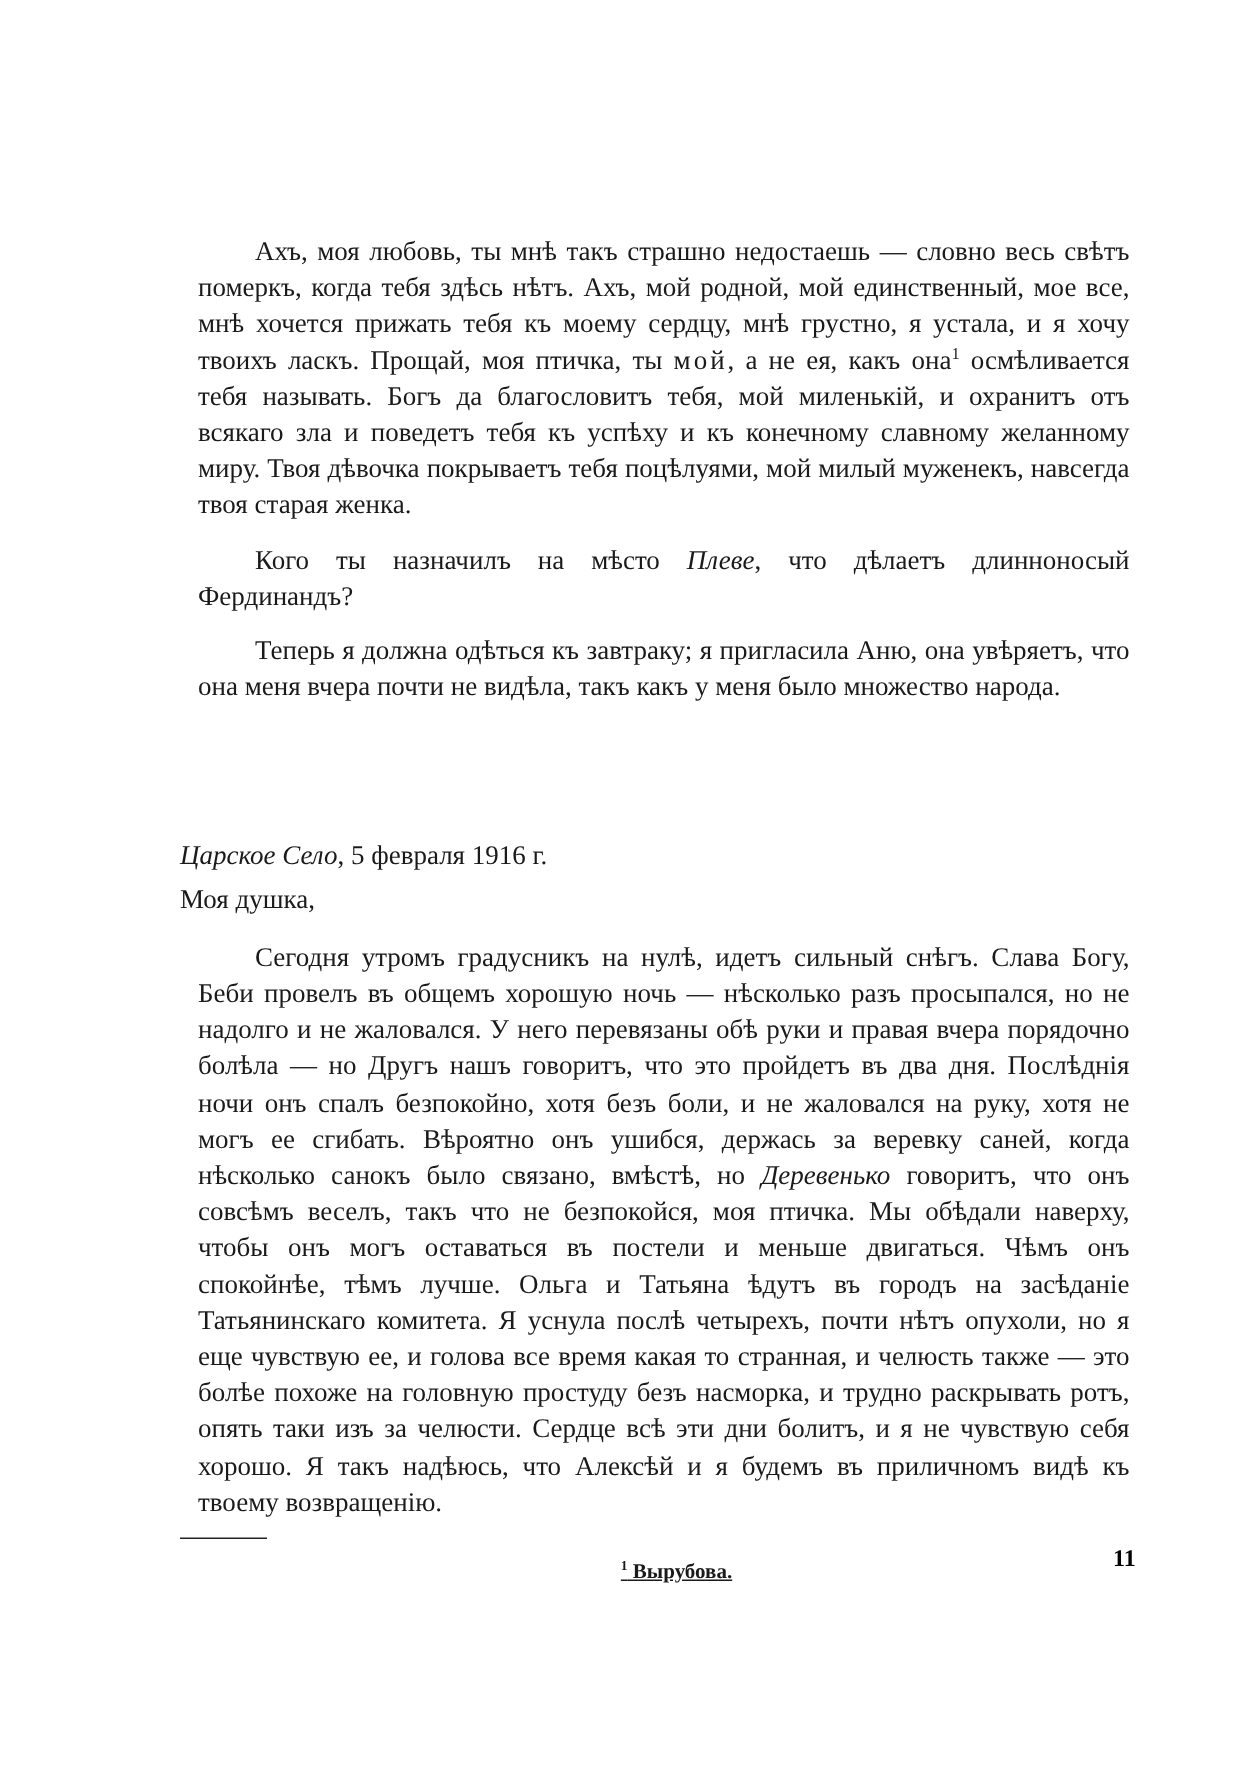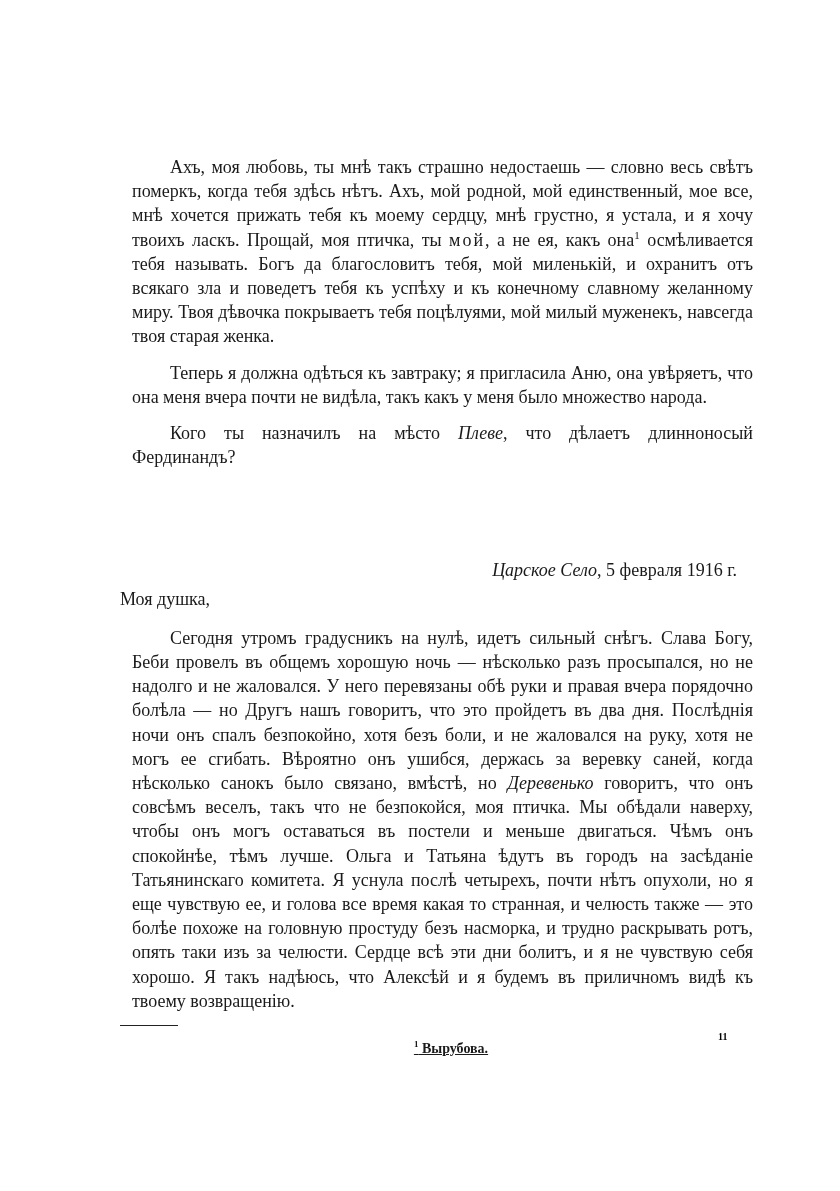--- a/index.html
+++ b/index.html
@@ -10,40 +10,40 @@
     color: #1a1a1a; font-size: 18px; line-height: 24.2px;
     text-align: justify;
   }
   .p { margin: 12px; text-indent: 38px; }
   .p-noindent { margin: 0; }
   .spaced { letter-spacing: 2px; }
   i { font-style: italic; }
   sup { font-size: 11px; line-height: 0; vertical-align: super; }
   .gap1 { height: 71px; }
   .num { margin: 0 0 0 0; }
-  .place-date { margin: 6px 0 0 0; text-align: right; padding-right: 28px; }
+  .place-date { margin: 6px 0 0 0; padding-right: 28px; }
   .salutation { margin: 4px 0 15px 0; font-family: Liberation Serif, serif; }
   .fn-rule { width: 58px; border-top: 1px solid #222; margin: 9px 0 4px 0; }
   .footnote { margin: 13px; padding-left: 17px; font-size: 14px; line-height: 19px; font-weight: bold; text-align: center; text-decoration: underline; }
   .footnote sup { font-size: 9px; }
   .page-num {
-    position: absolute; left: 718px; top: 1031px;
-    font-family: "Liberation Serif", serif; font-size: 10px; font-weight: bold; color: #000000;
+    position: absolute; left: 742px; top: 1031px;
+    font-family: "Liberation Serif", serif; font-size: 16px; font-weight: bold; color: #000000;
   }
 </style>
 </head>
 <body>
 
 <div class="page">
 
   <p class="p"><span>Ахъ, моя любовь, ты мнѣ такъ страшно недостаешь — словно весь свѣтъ померкъ, когда тебя здѣсь нѣтъ. Ахъ, мой родной, мой единственный, мое все, мнѣ хочется прижать тебя къ моему сердцу, мнѣ грустно, я устала, и я хочу твоихъ ласкъ. Прощай, моя птичка, ты </span><span class="spaced">мой</span><span>, а не ея, какъ она</span><sup>1</sup><span> осмѣливается тебя называть. Богъ да благословитъ тебя, мой миленькій, и охранитъ отъ всякаго зла и поведетъ тебя къ успѣху и къ конечному славному желанному миру. Твоя дѣвочка покрываетъ тебя поцѣлуями, мой милый муженекъ, навсегда твоя старая женка.</span></p>
 
+  <p class="p"><span>Кого ты назначилъ на мѣсто </span><i>Плеве</i><span>, что дѣлаетъ длинноносый Фердинандъ?</span></p>
+
   <p class="p">Теперь я должна одѣться къ завтраку; я пригласила Аню, она увѣряетъ, что она меня вчера почти не видѣла, такъ какъ у меня было множество народа.</p>
-
-  <p class="p"><span>Кого ты назначилъ на мѣсто </span><i>Плеве</i><span>, что дѣлаетъ длинноносый Фердинандъ?</span></p>
 
   <div class="gap1"></div>
 
   <p class="place-date"><i>Царское Село</i><span>, 5 февраля 1916 г.</span></p>
   <p class="p-noindent salutation">Моя душка,</p>
 
   <p class="p"><span>Сегодня утромъ градусникъ на нулѣ, идетъ сильный снѣгъ. Слава Богу, Беби провелъ въ общемъ хорошую ночь — нѣсколько разъ просыпался, но не надолго и не жаловался. У него перевязаны обѣ руки и правая вчера порядочно болѣла — но Другъ нашъ говоритъ, что это пройдетъ въ два дня. Послѣднія ночи онъ спалъ безпокойно, хотя безъ боли, и не жаловался на руку, хотя не могъ ее сгибать. Вѣроятно онъ ушибся, держась за веревку саней, когда нѣсколько санокъ было связано, вмѣстѣ, но </span><i>Деревенько</i><span> говоритъ, что онъ совсѣмъ веселъ, такъ что не безпокойся, моя птичка. Мы обѣдали наверху, чтобы онъ могъ оставаться въ постели и меньше двигаться. Чѣмъ онъ спокойнѣе, тѣмъ лучше. Ольга и Татьяна ѣдутъ въ городъ на засѣданіе Татьянинскаго комитета. Я уснула послѣ четырехъ, почти нѣтъ опухоли, но я еще чувствую ее, и голова все время какая то странная, и челюсть также — это болѣе похоже на головную простуду безъ насморка, и трудно раскрывать ротъ, опять таки изъ за челюсти. Сердце всѣ эти дни болитъ, и я не чувствую себя хорошо. Я такъ надѣюсь, что Алексѣй и я будемъ въ приличномъ видѣ къ твоему возвращенію.</span></p>
 
 
   <div class="fn-rule"></div>

